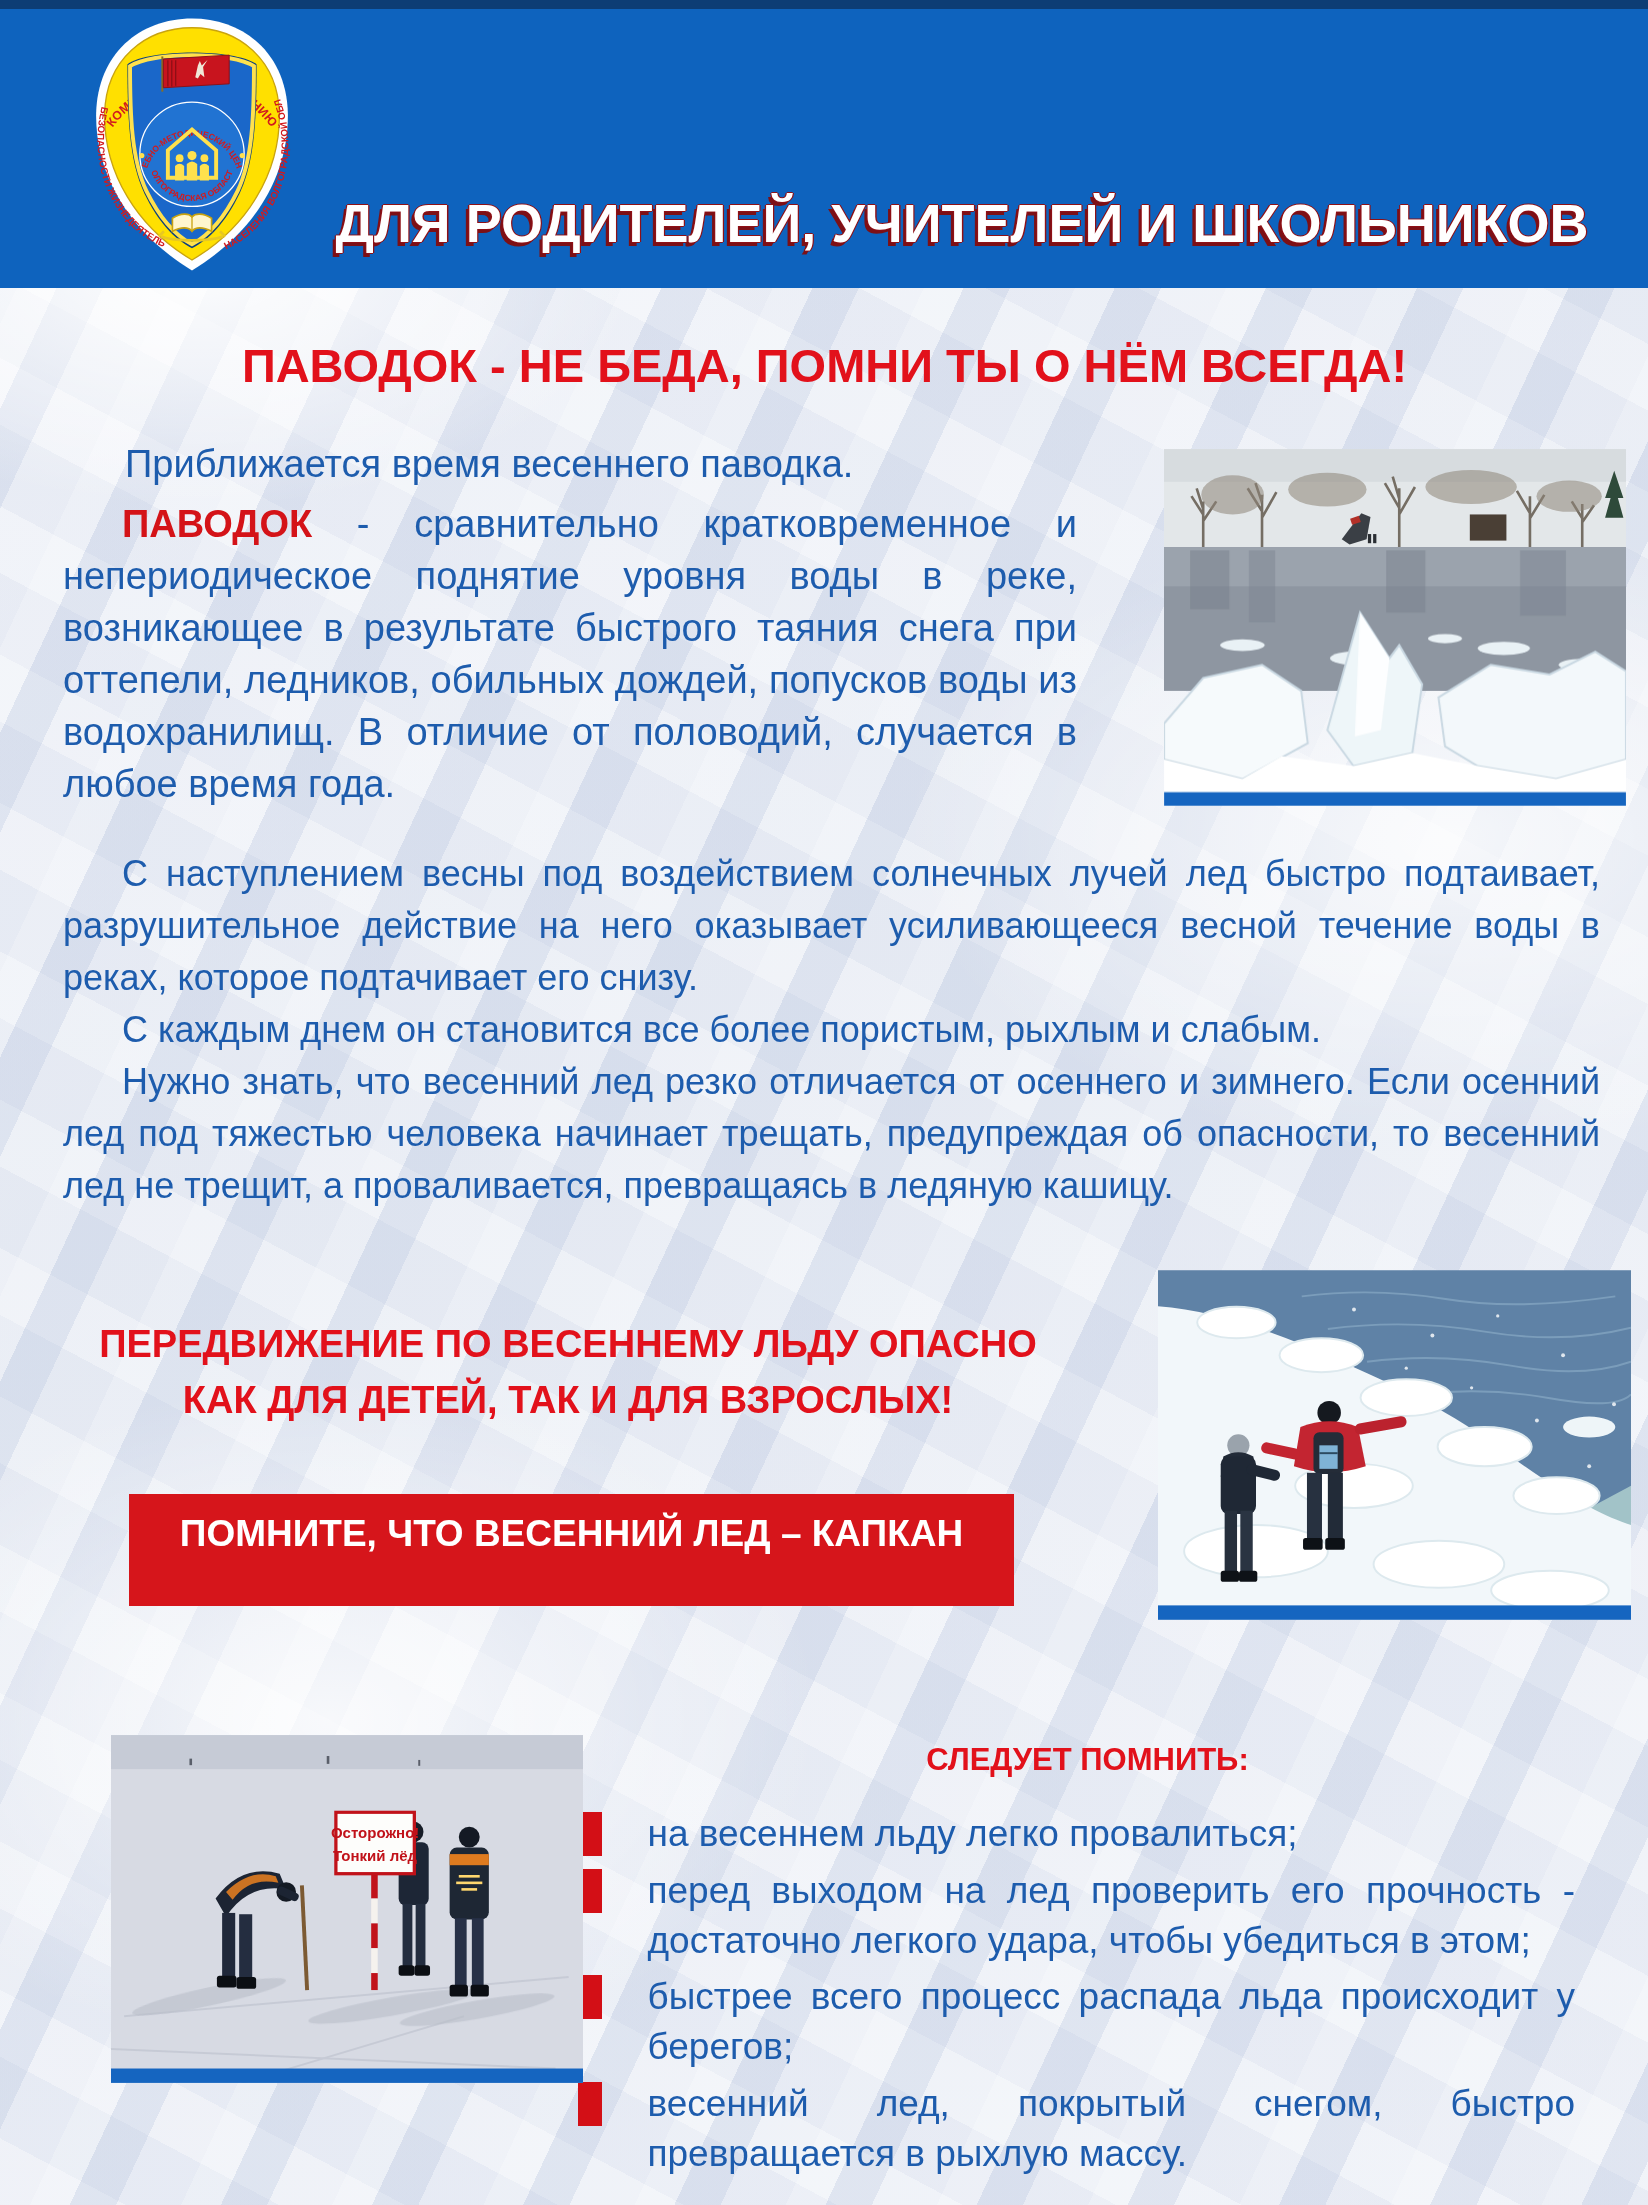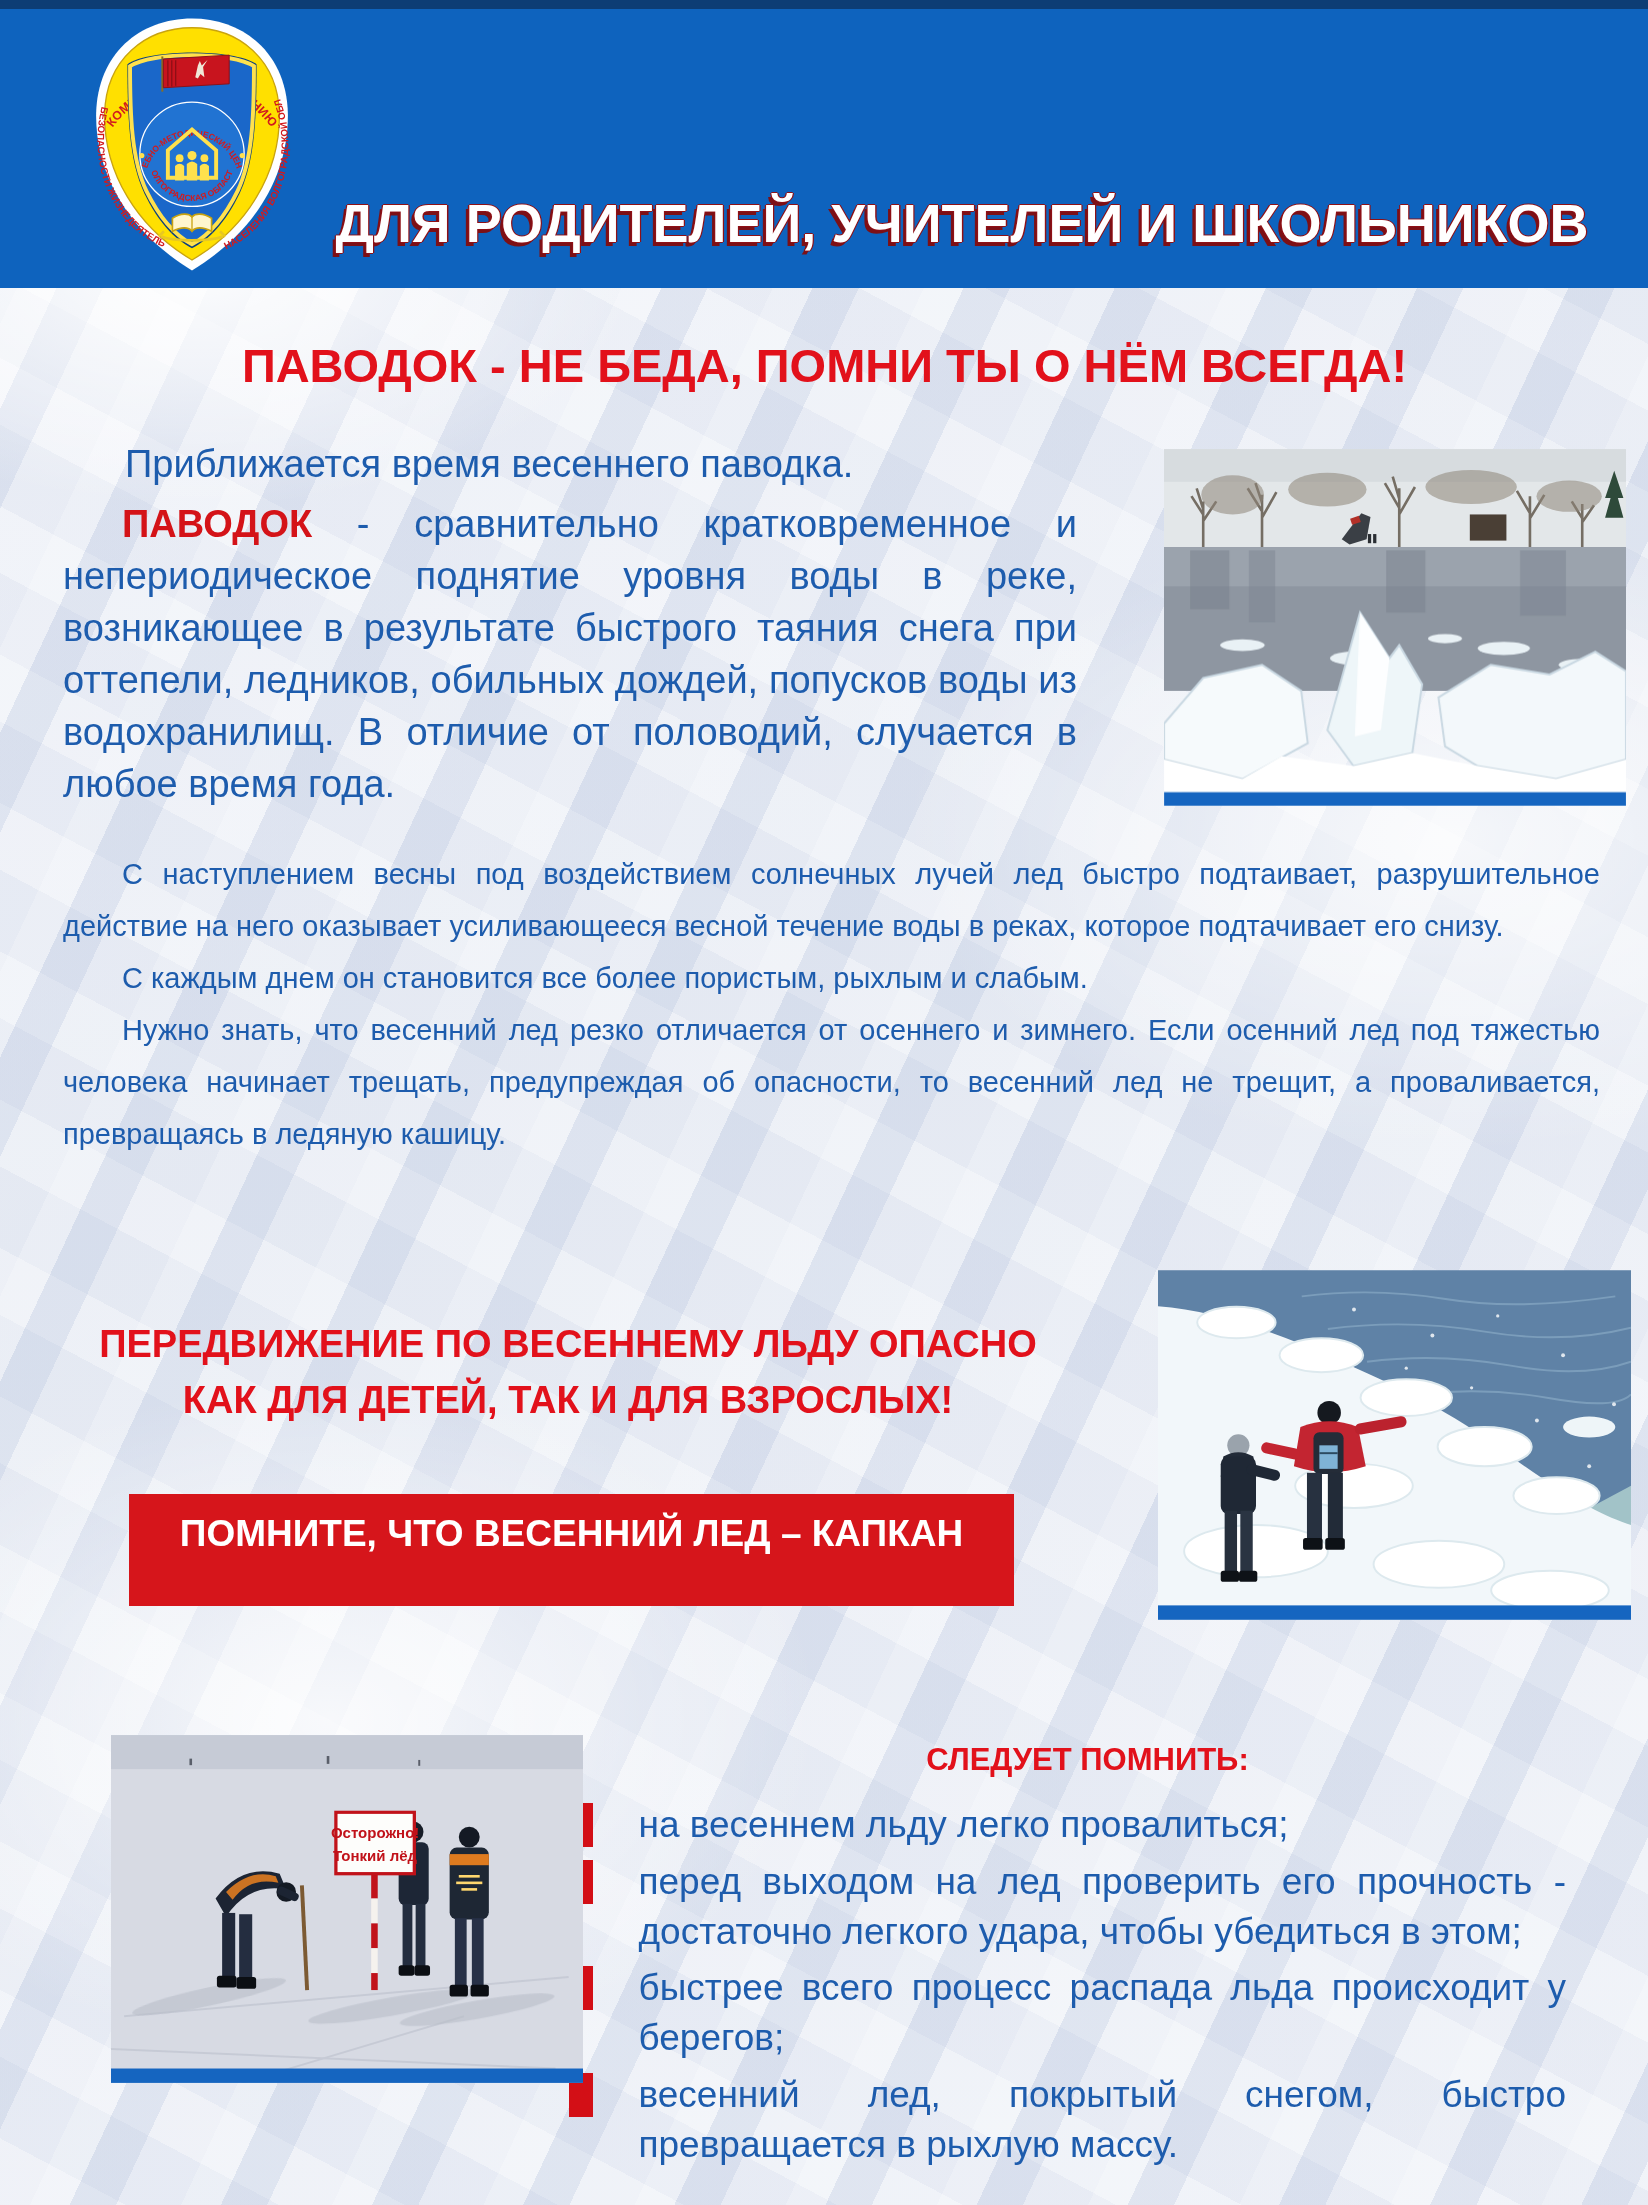--- a/index.html
+++ b/index.html
@@ -26,26 +26,26 @@
   }
   .subtitle{
     position:absolute;left:0;right:0;top:196px;font-size:54px;font-weight:bold;letter-spacing:0;line-height:1;
     text-shadow:1.3px 0 #8e1016,-1.3px 0 #8e1016,0 1.3px #8e1016,0 -1.3px #8e1016,-3.3px 3.9px 0 #7c1016;
   }
   
   .h1red{position:absolute;left:0;top:341px;width:1649px;text-align:center;color:#e2111b;font-size:47px;font-weight:bold;line-height:1.05;}
   .intro{position:absolute;left:125px;top:442px;color:#1d5cad;font-size:38px;line-height:1.2;margin:0;}
   .defpara{position:absolute;left:63px;top:498px;width:1014px;color:#1d5cad;font-size:38px;line-height:52px;text-align:justify;text-indent:59px;margin:0;}
   .defterm{color:#d41318;font-weight:bold;}
-  .paras{position:absolute;left:63px;top:848px;width:1537px;color:#1d5cad;font-size:29px;line-height:52px;text-align:justify;}
+  .paras{position:absolute;left:63px;top:848px;width:1537px;color:#1d5cad;font-size:36px;line-height:52px;text-align:justify;}
   .paras p{margin:0;text-indent:59px;}
   .warning{position:absolute;left:91px;top:1316px;width:954px;text-align:center;color:#e2111b;font-size:38px;font-weight:bold;line-height:56px;}
   .banner{position:absolute;left:129px;top:1494px;width:885px;height:112px;background:#d6151b;color:#ffffff;text-align:center;font-size:37px;font-weight:bold;line-height:41px;padding-top:19px;}
   .h2red{position:absolute;left:555px;top:1742px;width:1065px;text-align:center;color:#e2111b;font-size:31px;font-weight:bold;}
-  .bullets{position:absolute;left:566px;top:1797px;width:997px;list-style:none;margin:3px;padding:0;}
+  .bullets{position:absolute;left:566px;top:1797px;width:997px;list-style:none;margin:12px;padding:0;}
   .bullets li{display:flex;align-items:flex-start;margin:0 0 6.5px 0;}
   .bullet-marker{flex:0 0 23.5px;width:23.5px;height:44px;background:#d30f16;margin:3.3px 46px 0 0;}
   .bullet-text{flex:1;color:#1d5cad;font-size:37px;line-height:50px;text-align:justify;margin:0;}
   
   .photo{position:absolute;display:block;}
   #photo-river{left:1124px;top:438px;width:462px;height:357px;}
   #photo-people{left:1118px;top:1259px;width:473px;height:350px;}
   #photo-rescuers{left:71px;top:1724px;width:472px;height:348px;}
   .photo svg{display:block;width:100%;height:100%;}
 </style>

